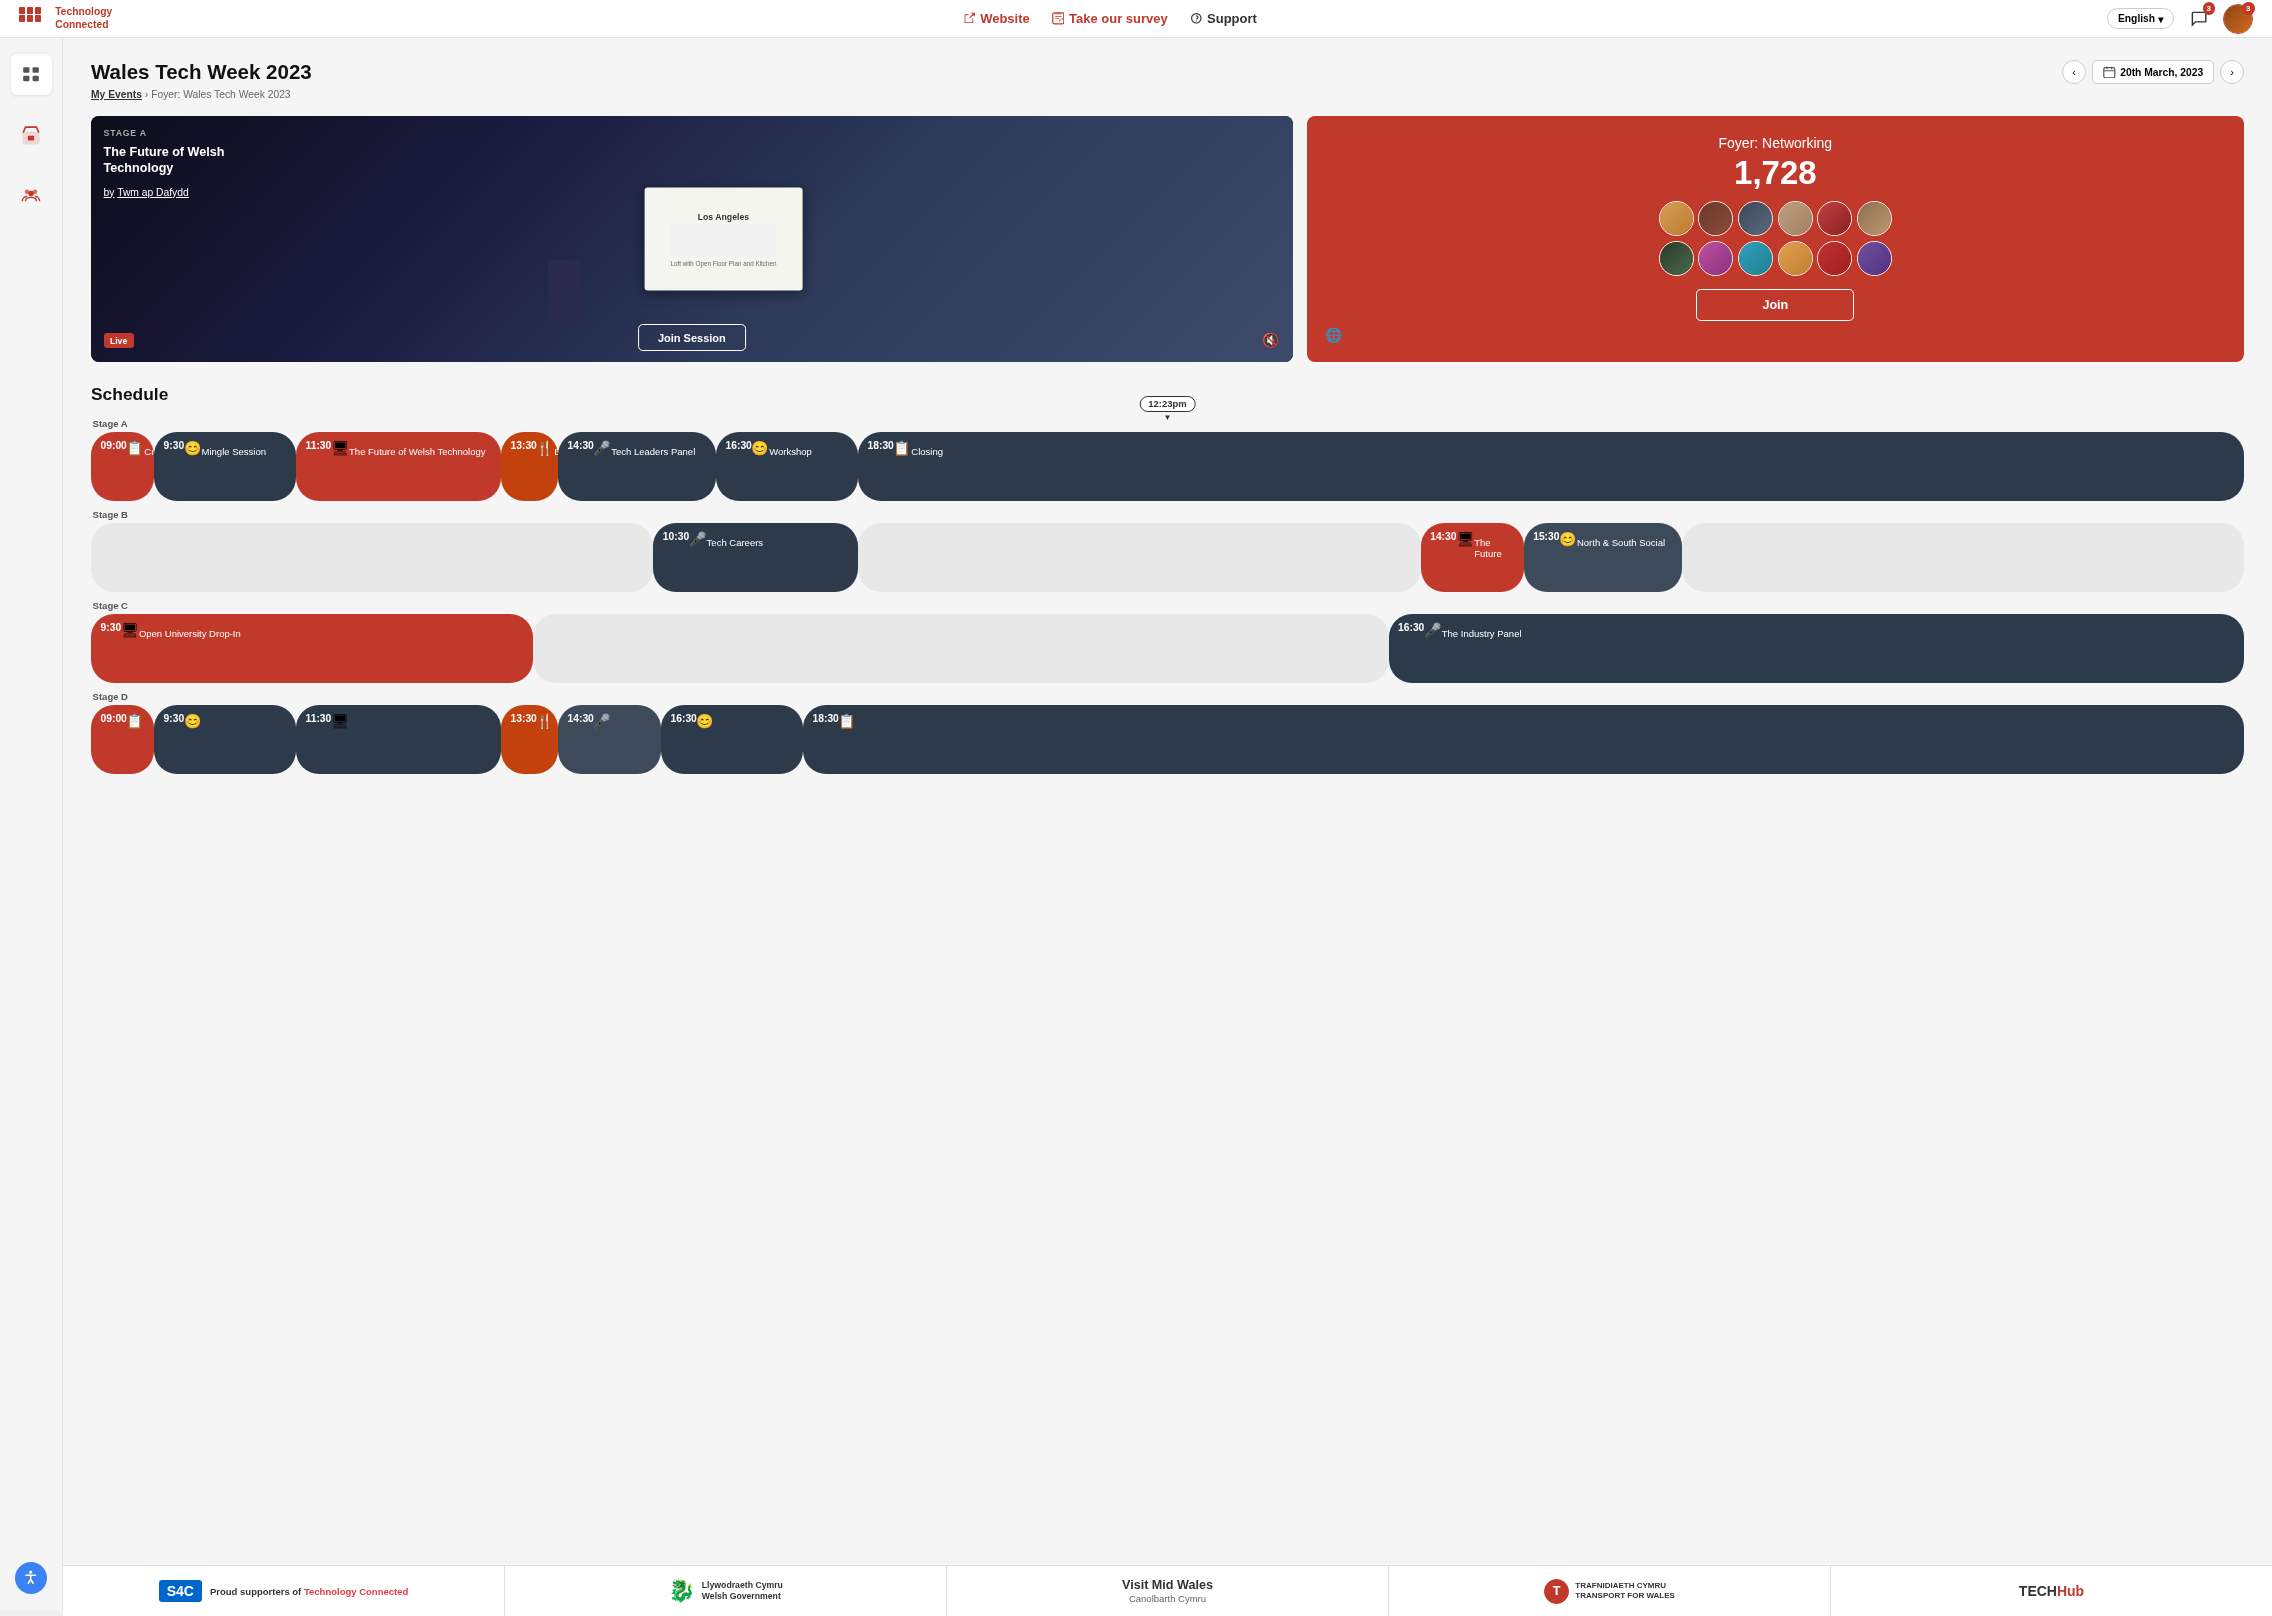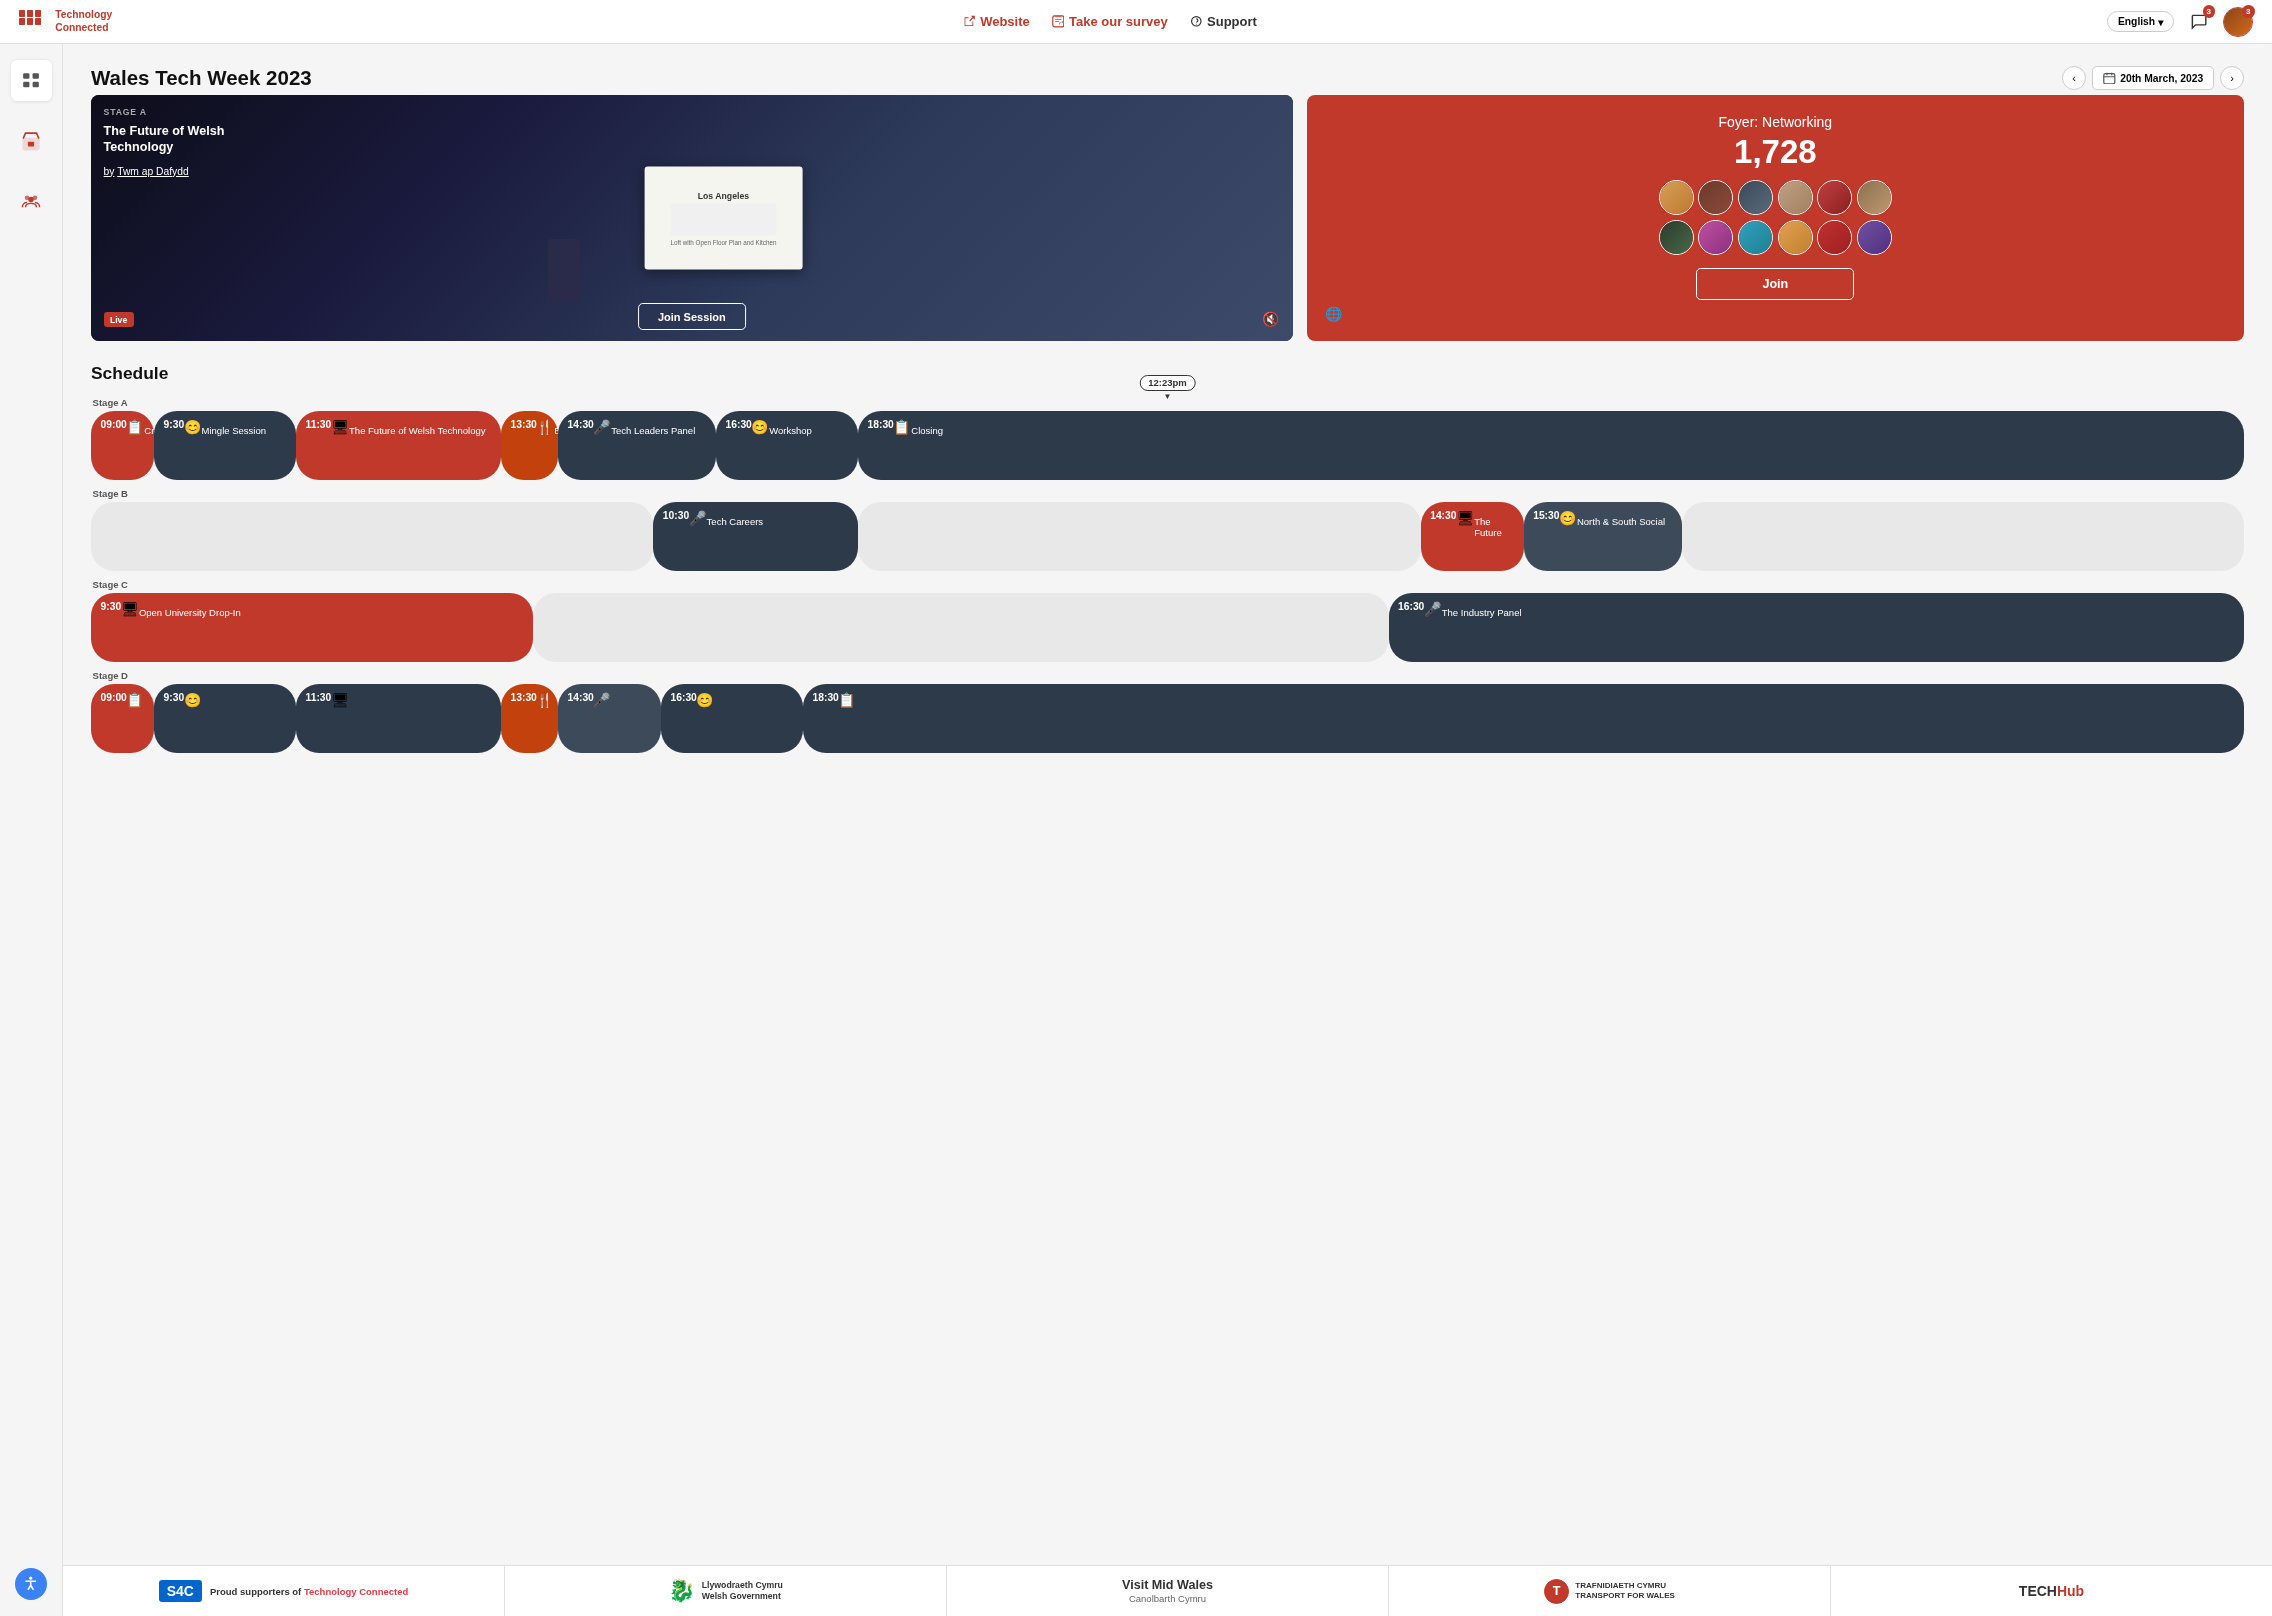--- a/index.html
+++ b/index.html
@@ -1,21 +1,21 @@
 <!DOCTYPE html>
 <html style="font-size:12.6px"><head>
   <meta charset="utf-8">
   <style>
     * { box-sizing: border-box; margin: 0; padding: 0; }
     body { font-family: -apple-system, BlinkMacSystemFont, 'Segoe UI', Arial, sans-serif; background: #f0f0f0; overflow-x: hidden; }
 
     
     .topnav {
       display: flex; align-items: center; justify-content: space-between;
-      background: #fff; padding: 0 19px; height: 44px;
+      background: #fff; padding: 0 19px; height: 38px;
       border-bottom: 0.8px solid #e0e0e0; position: relative; z-index: 10;
     }
     .topnav-logo { display: flex; align-items: center; gap: 6.3px; }
     .logo-grid { display: grid; grid-template-columns: repeat(4,6.3px); grid-template-rows: repeat(3,6.3px); gap: 1.6px; }
     .logo-dot { width: 6.3px; height: 6.3px; background: #c0392b; border-radius: 0.8px; }
     .logo-dot.empty { background: transparent; }
     .logo-text { font-size: 10.3px; font-weight: 700; color: #c0392b; line-height: 1.2; }
     .topnav-center { display: flex; align-items: center; gap: 22px; }
     .topnav-link { display: flex; align-items: center; gap: 4.7px; font-size: 13px; font-weight: 600; color: #333; cursor: pointer; text-decoration: none; }
     .topnav-link.red { color: #c0392b; }
@@ -336,20 +336,25 @@
           <svg width="12.6" height="12.6" viewBox="0 0 16 16" fill="none" stroke="#555" stroke-width="1.5">
             <rect x="1" y="2" width="14" height="13" rx="2"></rect>
             <path d="M1 6h14M5 1v3M11 1v3"></path>
           </svg>
           <span>20th March, 2023</span>
         </div>
         <button class="date-nav-btn">›</button>
       </div>
     </div>
 
+    <div class="breadcrumb">
+      <a>My Events</a>
+      <span>›</span>
+      <span>Foyer: Wales Tech Week 2023</span>
+    </div>
 
     <div class="hero-section">
 
       <div class="video-card">
         <div class="video-bg">
           <div class="fake-screen">
             <div style="text-align:center;color:#aaa;font-size:7px;padding:4.7px;">
               <div style="font-size:8.7px;color:#333;font-weight:700;margin-bottom:3.2px;">Los Angeles</div>
               <div style="background:#f0f0f0;height:32px;margin-bottom:3.2px;border-radius:1.6px;"></div>
               <div style="font-size:6.3px;color:#666;">Loft with Open Floor Plan and Kitchen</div>

